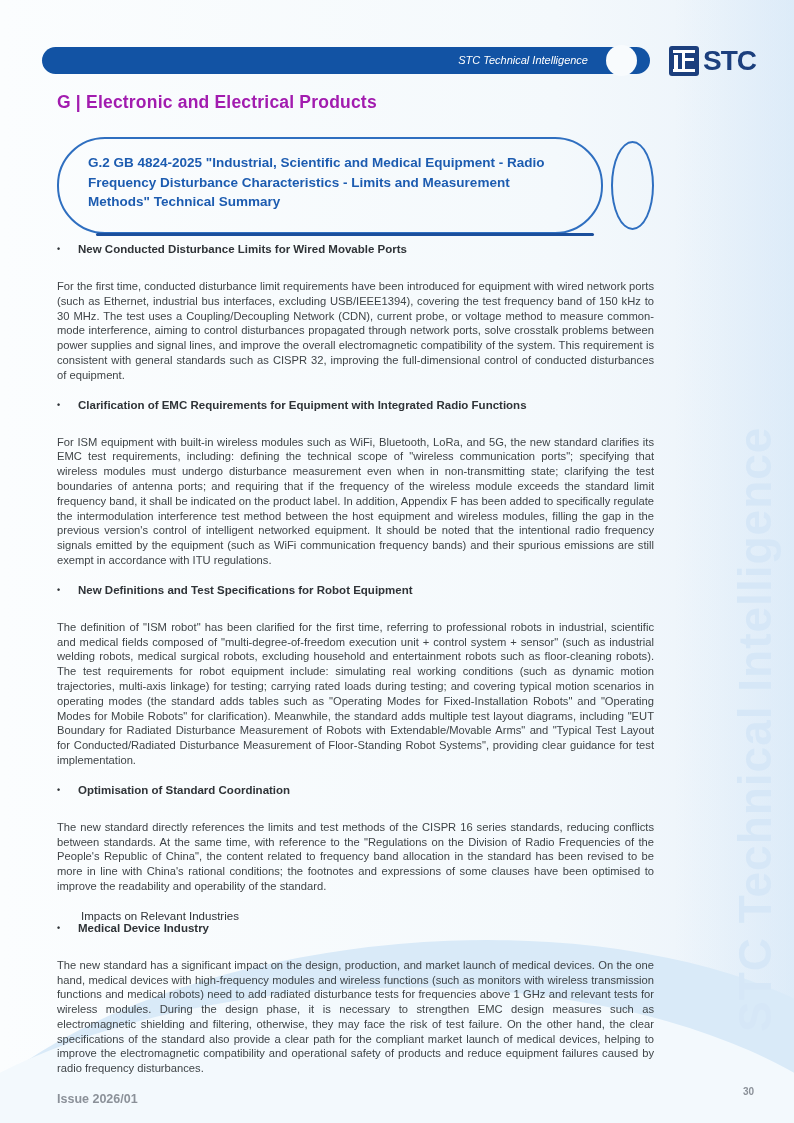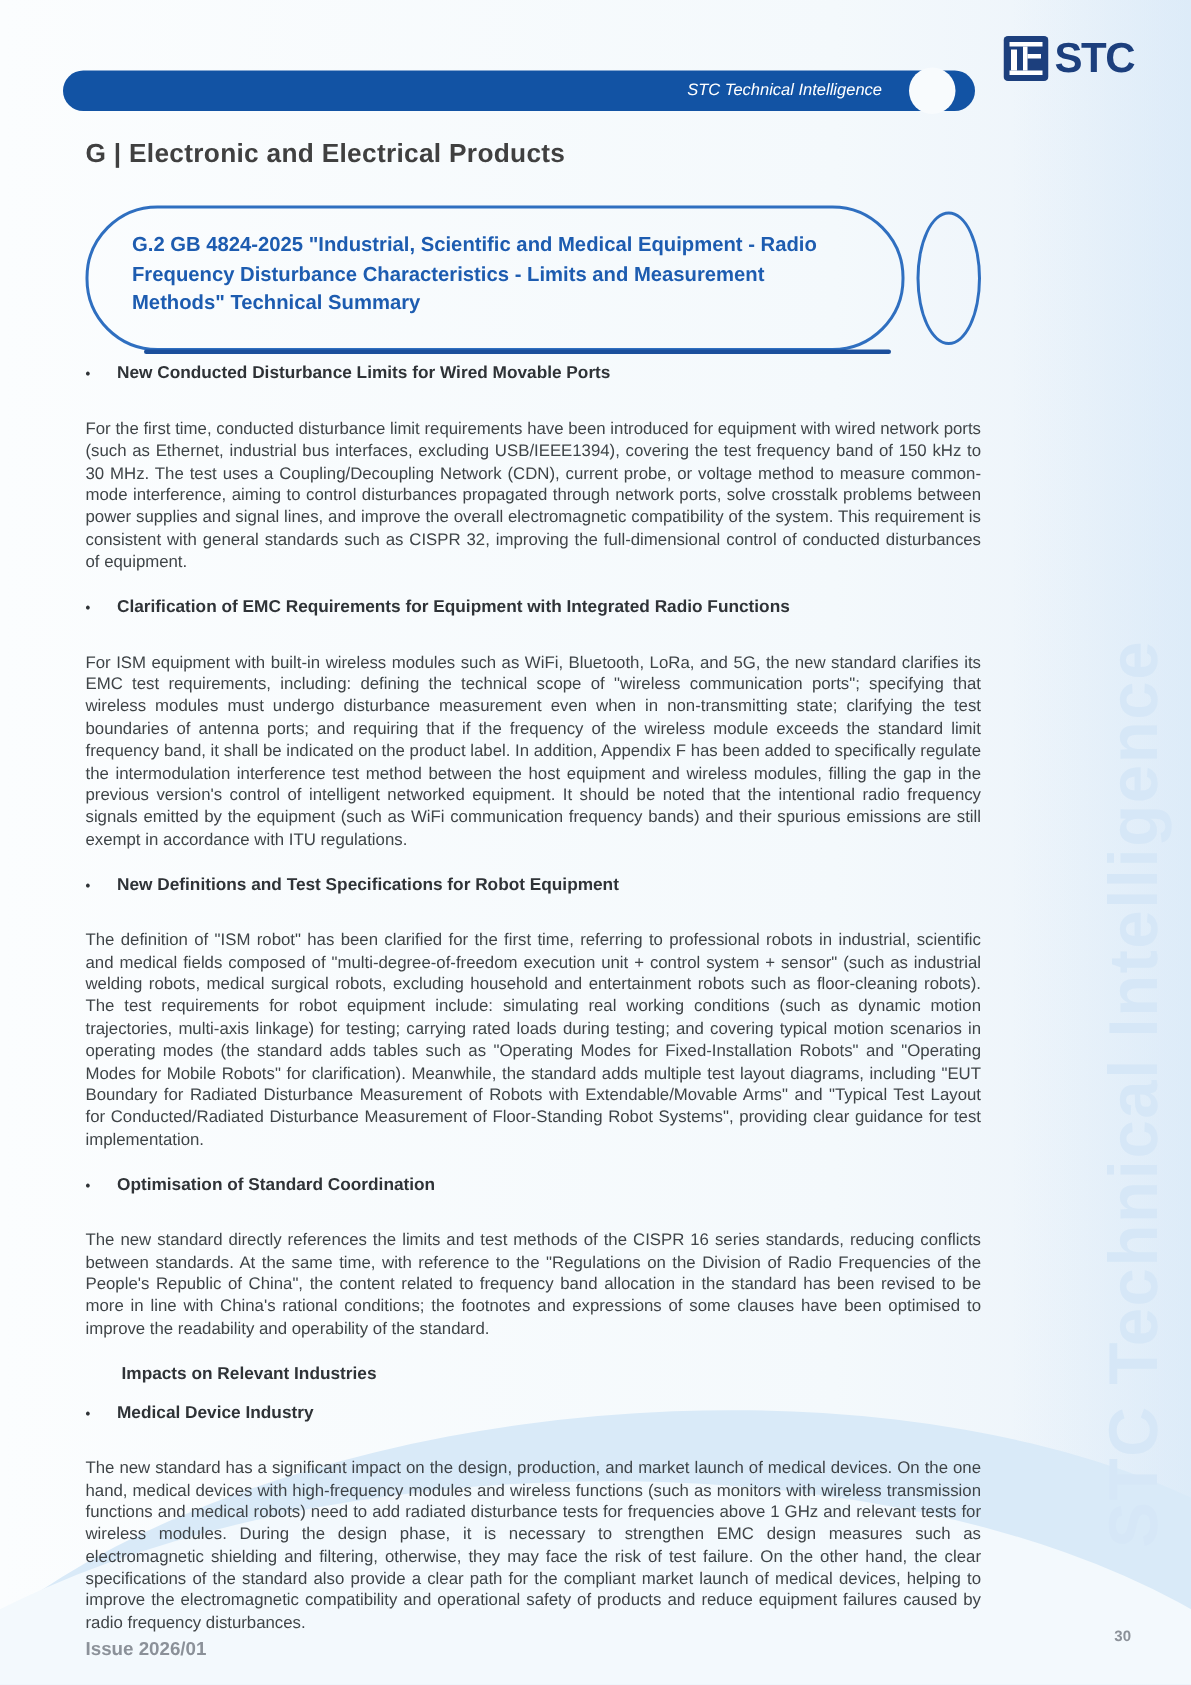--- a/index.html
+++ b/index.html
@@ -38,29 +38,29 @@
     background:#1253a4; border-radius:14px; z-index:2;
   }
   .banner-label {
     position:absolute; right:62px; top:7px;
     color:#ffffff; font-size:11px; font-style:italic;
   }
   .banner-notch {
     position:absolute; right:13px; top:-2px; width:31px; height:31px;
     background:#f8fbfd; border-radius:50%;
   }
-  .logo { position:absolute; top:24px; right:38px; display:flex; align-items:center; z-index:2; }
+  .logo { position:absolute; top:46px; right:38px; display:flex; align-items:center; z-index:2; }
   .logo-mark { width:30px; height:30px; margin-right:4px; }
   .logo-text {
     font-size:28px; font-weight:bold; color:#1c3f7d; letter-spacing:-1px; line-height:30px;
   }
   
   .page-title {
     position:absolute; left:57px; top:92px; z-index:2;
-    font-size:17.5px; font-weight:bold; color:#404040; letter-spacing:0.2px;
+    font-size:17.5px; font-weight:bold; color:#a21caf; letter-spacing:0.2px;
   }
   .summary-box {
     position:absolute; left:57px; top:137px; width:546px; height:97px;
     border:2px solid #2f6fc0; border-radius:48px;
     padding:14px 40px 0 29px; z-index:2;
   }
   .summary-title {
     font-size:13.5px; font-weight:bold; color:#1d5cb0; line-height:19.5px;
   }
   .summary-underline {
@@ -80,21 +80,21 @@
     display:flex; align-items:flex-start;
     font-size:11.5px; font-weight:bold; color:#2f3337;
     margin-bottom:14px;
   }
   .bullet { width:21px; font-size:9px; padding-top:1px; color:#2f3337; }
   .para {
     font-size:11.2px; line-height:14.8px; text-align:justify;
     margin-bottom:16px; color:#3f4447;margin-top:24px;
   }
   .plain-head {
-    font-size:11.5px; font-weight:bold; color:#2f3337; margin-bottom:14px;padding-left:24px;
+    font-size:11.5px; font-weight:normal; color:#2f3337; padding-left:24px;
   }
   
   .footer-issue {
     position:absolute; left:57px; top:1092px; z-index:2;
     font-size:12.5px; font-weight:bold; color:#8b9199;
   }
   .footer-page {
     position:absolute; right:40px; top:1086px; z-index:2;
     font-size:10px; font-weight:bold; color:#8b9199;
   }

